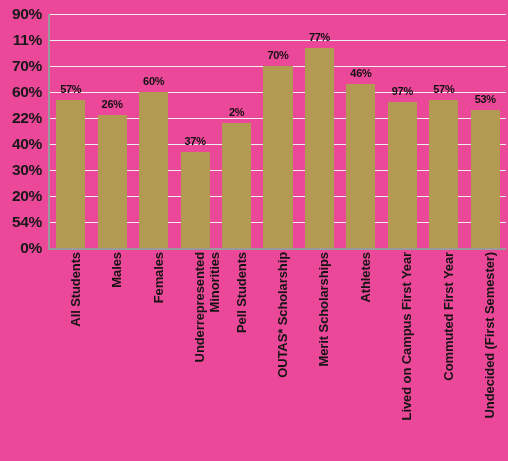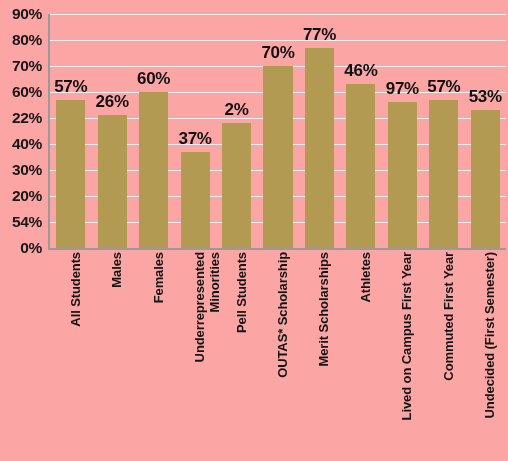--- a/index.html
+++ b/index.html
@@ -7,21 +7,21 @@
     padding: 0;
     background: #ffffff;
   }
   body {
     font-family: "Liberation Sans", sans-serif;
   }
   #chart-root {
     position: relative;
     width: 508px;
     height: 461px;
-    background: #fca5a5;
+    background: #ec4899;
     overflow: hidden;
   }
 
   
   .y-axis-labels {
     position: absolute;
     left: 0;
     top: 0;
     width: 45px;
     height: 248px;
@@ -63,21 +63,21 @@
     width: 100%;
     height: 100%;
   }
   .bar {
     position: absolute;
     bottom: 0;
     background: #b29a52;
   }
   .bar-value {
     position: absolute;
-    font-size: 17px;
+    font-size: 11px;
     font-weight: bold;
     color: #111111;
     line-height: 1;
     letter-spacing: -0.3px;
     white-space: nowrap;
     text-align: right;
     transform: translateX(-50%);
   }
 
   
@@ -116,21 +116,21 @@
     text-align: right;
   }
 </style>
 </head>
 <body>
 
 <div id="chart-root">
 
   <div class="y-axis-labels">
       <div class="y-tick-label" style="top: 14px;">90%</div>
-      <div class="y-tick-label" style="top: 40px;">80%</div>
+      <div class="y-tick-label" style="top: 40px;">11%</div>
       <div class="y-tick-label" style="top: 66px;">70%</div>
       <div class="y-tick-label" style="top: 92px;">60%</div>
       <div class="y-tick-label" style="top: 118px;">22%</div>
       <div class="y-tick-label" style="top: 144px;">40%</div>
       <div class="y-tick-label" style="top: 170px;">30%</div>
       <div class="y-tick-label" style="top: 196px;">20%</div>
       <div class="y-tick-label" style="top: 222px;">54%</div>
       <div class="y-tick-label" style="top: 248px;">0%</div>
     </div>
 

